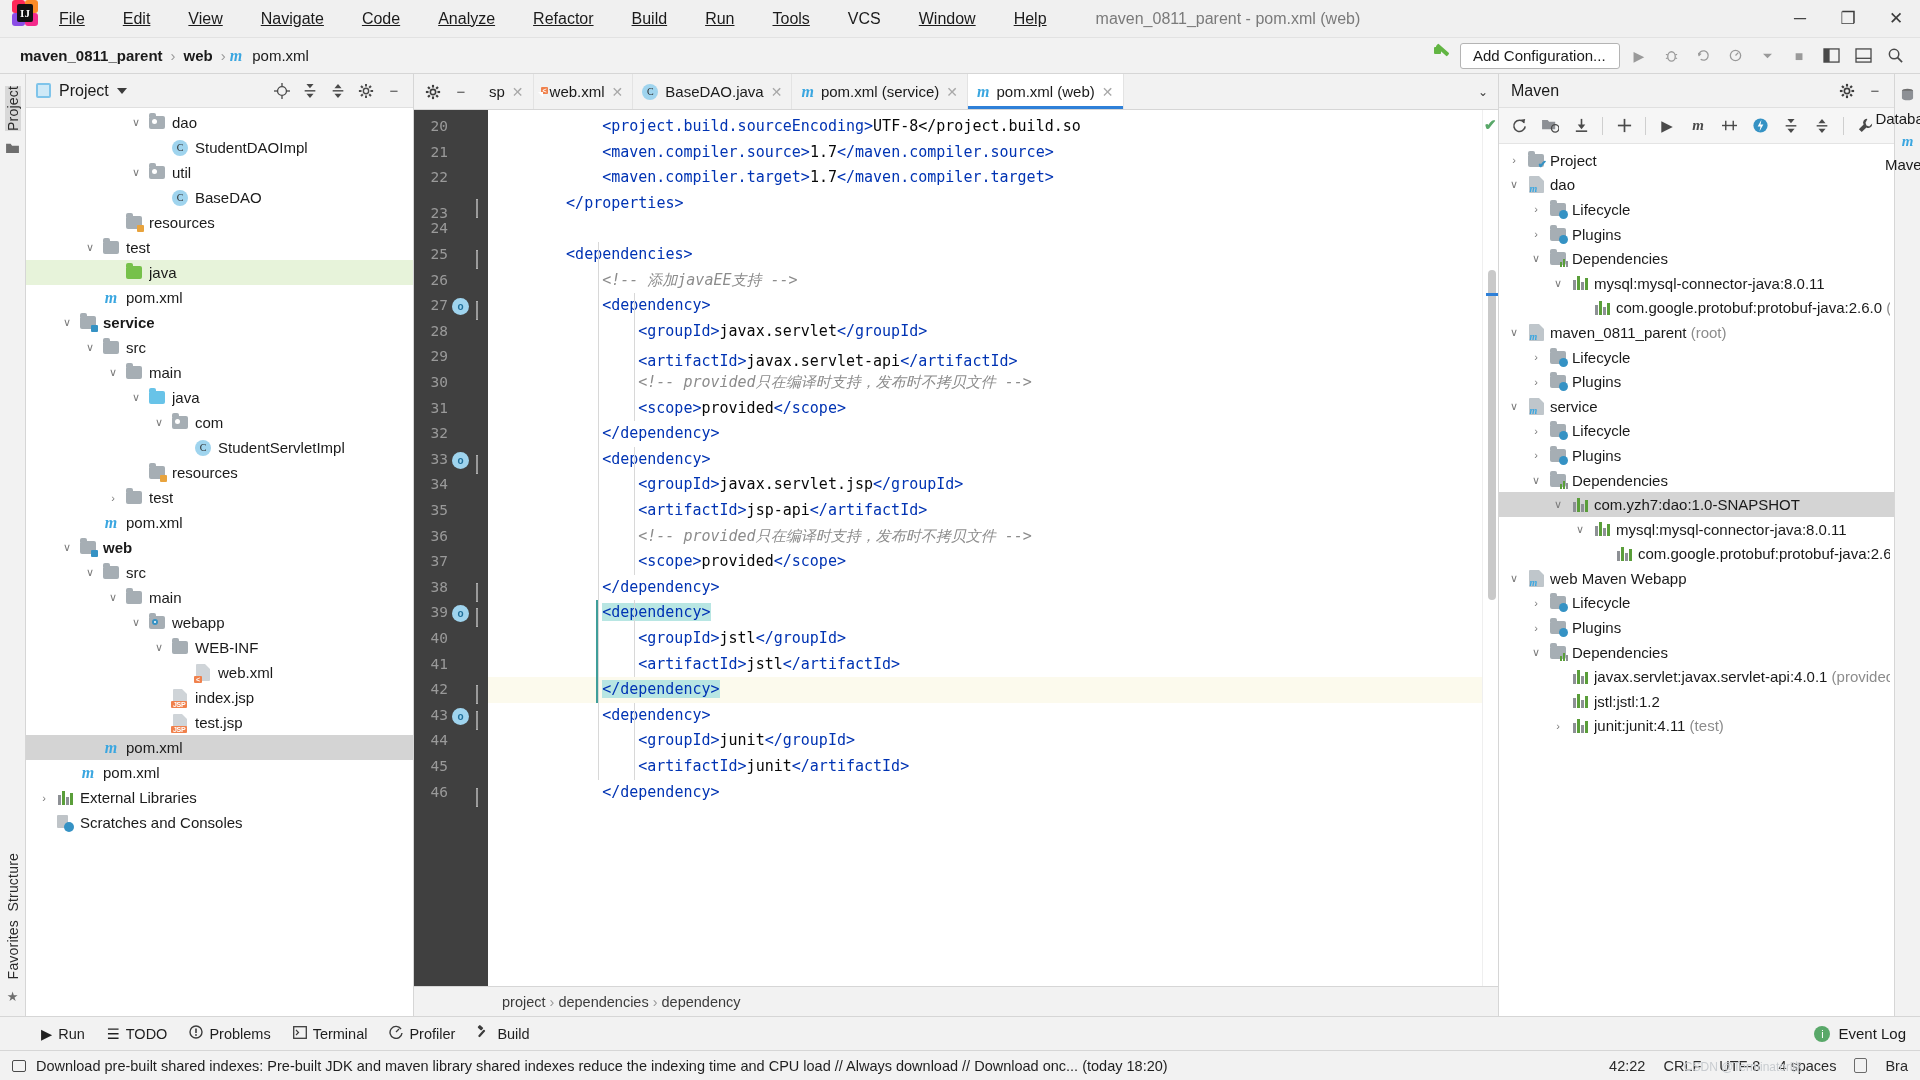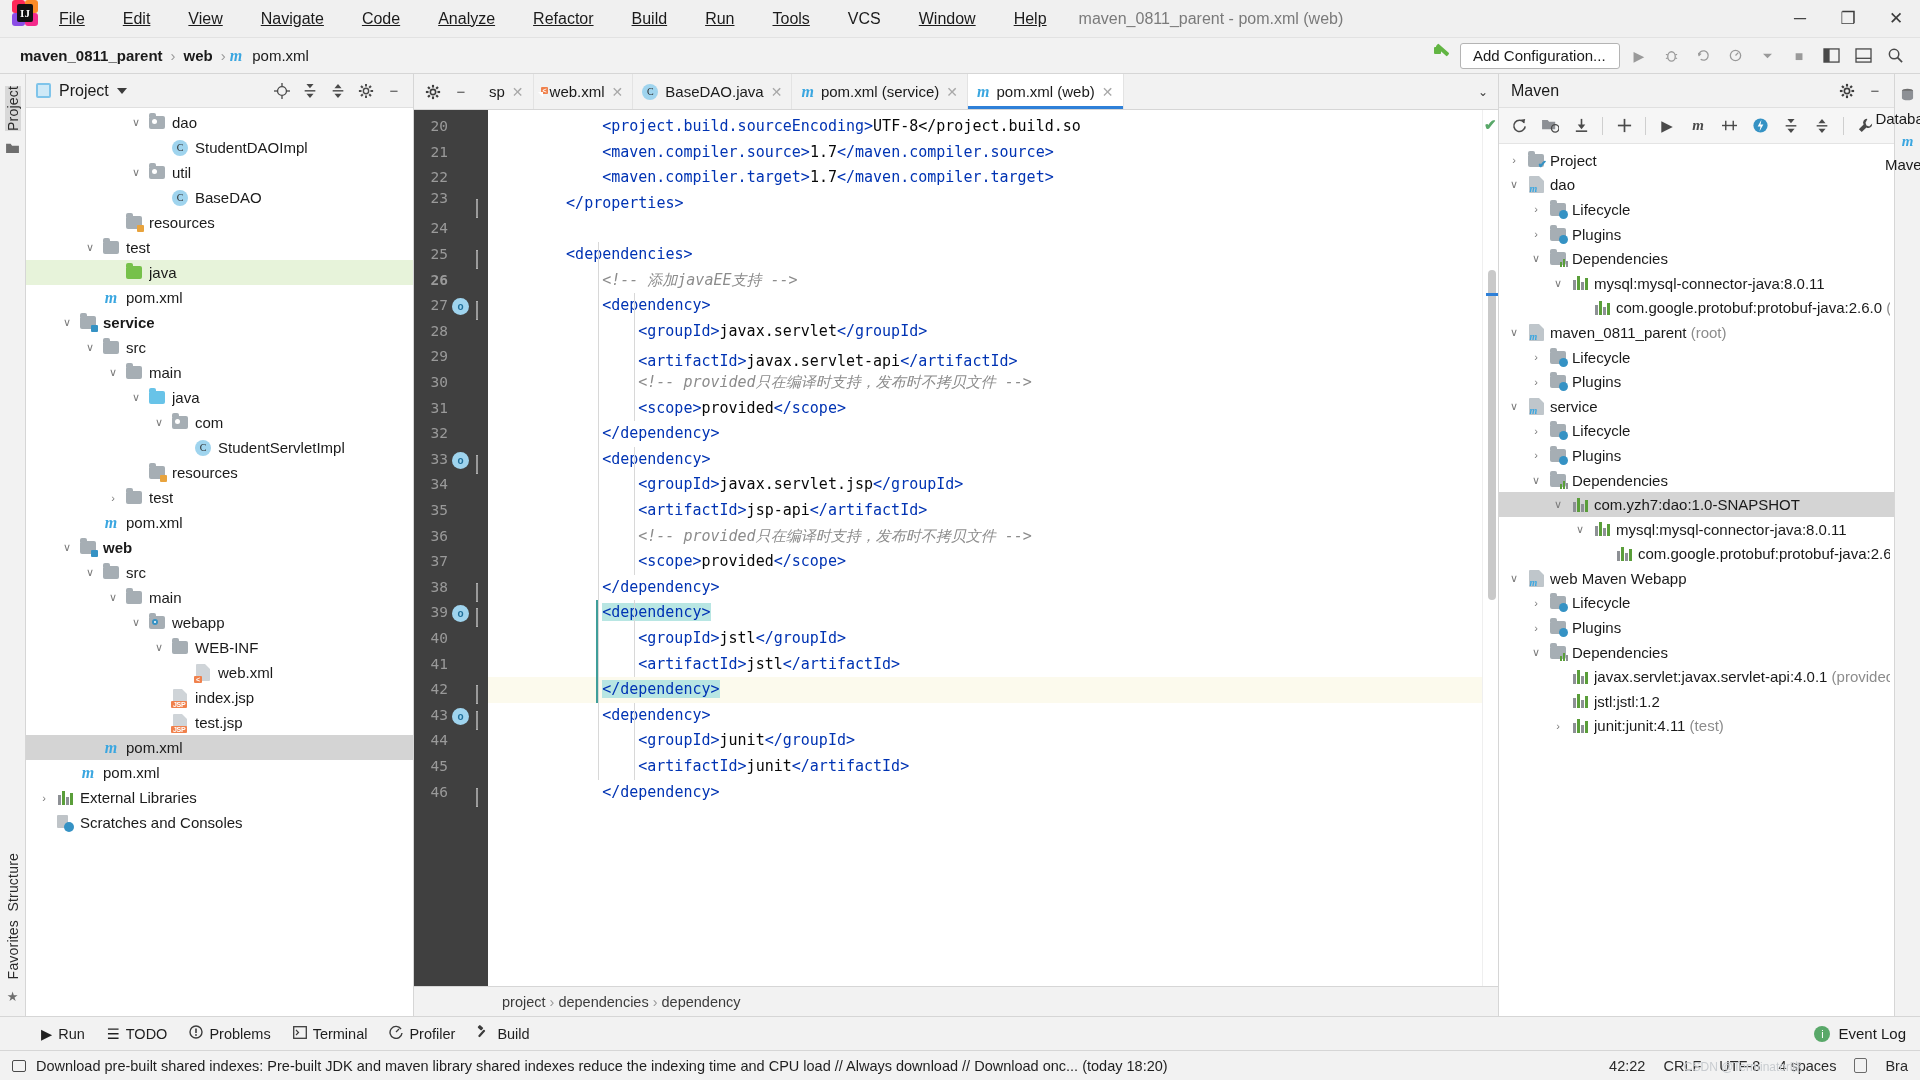--- a/index.html
+++ b/index.html
@@ -20,21 +20,21 @@
   .ij-logo .s1 { left:0; top:0; width:13px; height:13px; background:#fe2857; }
   .ij-logo .s2 { left:13px; top:0; width:13px; height:13px; background:#fd8b26; }
   .ij-logo .s3 { left:0; top:13px; width:13px; height:13px; background:#8b4de6; }
   .ij-logo .s4 { left:13px; top:13px; width:13px; height:13px; background:#f42a8c; }
   .ij-logo .inner { position:absolute; left:5px; top:4px; width:16px; height:18px; background:#111;
                     border-radius:2px; color:#fff; font-size:11px; font-weight:bold;
                     font-family:"Liberation Serif", serif; text-align:center; line-height:18px; }
   .menubar { display:flex; align-items:flex-end; gap:16px; }
   .menu-item { padding:4px 11px; font-size:16px; color:#1b1b1b; cursor:default; border-radius:3px; }
   .menu-item u { text-decoration:underline; }
-  .win-title { margin-left:21px; font-size:16px; color:#7a7a7a; }
+  .win-title { margin-left:38px; font-size:16px; color:#7a7a7a; }
   .win-buttons { margin-left:auto; display:flex; height:38px; }
   .win-btn { width:48px; height:38px; display:flex; align-items:center; justify-content:center;
              font-size:17px; color:#3c3c3c; }
 
   
   .navbar { height:36px; background:#f2f2f2; display:flex; align-items:center; flex:0 0 36px;
             border-bottom:1px solid #d6d6d6; }
   .crumbs { display:flex; align-items:center; padding-left:16px; gap:2px; }
   .crumb { font-size:15px; padding:2px 4px; }
   .crumb.bold { font-weight:bold; }
@@ -687,26 +687,26 @@
             </div>
           </div>
         <div class="tab-chevron">⌄</div>
       </div>
 
       <div class="editor-body">
         <div class="gutter" id="gutter">
             <div class="gnum" style="top: 8px;">20</div>
             <div class="gnum" style="top: 33.6px;">21</div>
             <div class="gnum" style="top: 59.2px;">22</div>
-            <div class="gnum" style="top: 80px;">23</div>
+            <div class="gnum" style="top: 95px;">23</div>
             <div class="gmark" style="top: 89.8px; left: 62px;"><span class="fold-box"></span></div>
             <div class="gnum" style="top: 110.4px;">24</div>
             <div class="gnum" style="top: 136px;">25</div>
             <div class="gmark" style="top: 141px; left: 62px;"><span class="fold-box"></span></div>
-            <div class="gnum" style="top: 161.6px; font-weight: bold;">26</div>
+            <div class="gnum" style="top: 161.6px;">26</div>
             <div class="gnum" style="top: 187.2px;">27</div>
             <div class="gmark" style="top: 188.2px; left: 38px;">
               <span class="runicon">o</span>
             </div>
             <div class="gmark" style="top: 192.2px; left: 62px;"><span class="fold-box"></span></div>
             <div class="gnum" style="top: 212.8px;">28</div>
             <div class="gnum" style="top: 238.4px;">29</div>
             <div class="gnum" style="top: 264px;">30</div>
             <div class="gnum" style="top: 289.6px;">31</div>
             <div class="gnum" style="top: 315.2px;">32</div>

